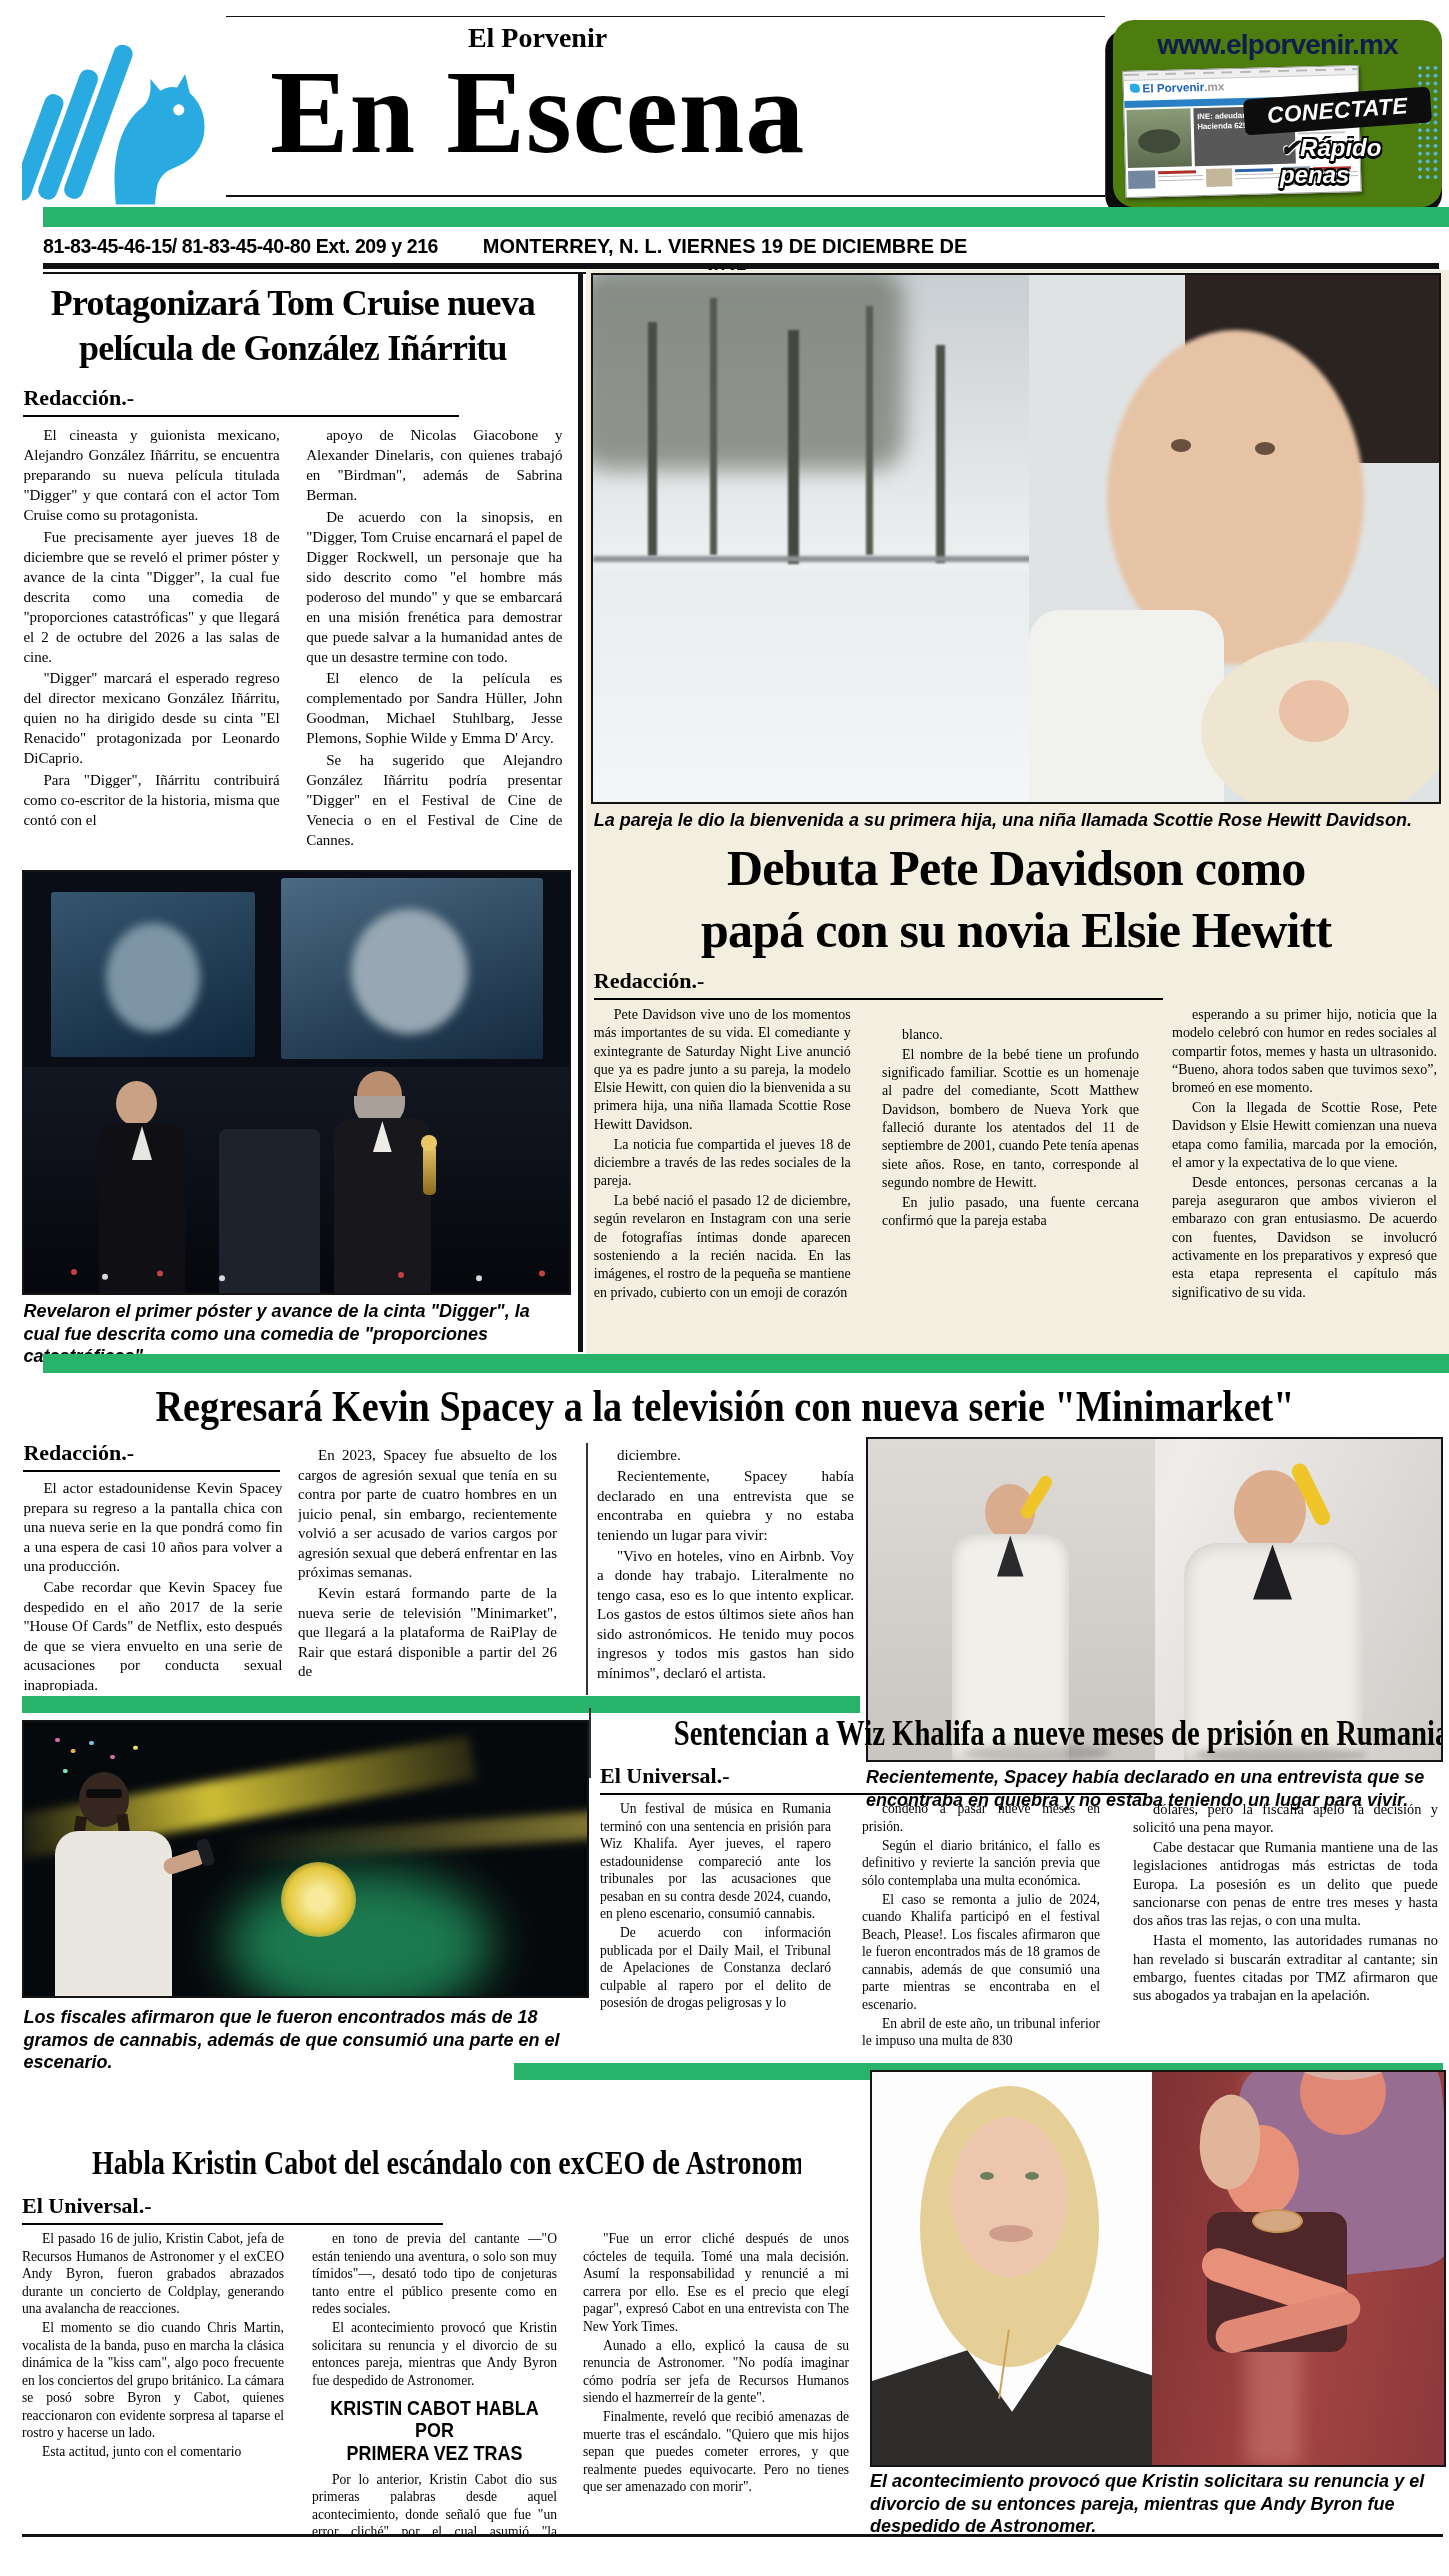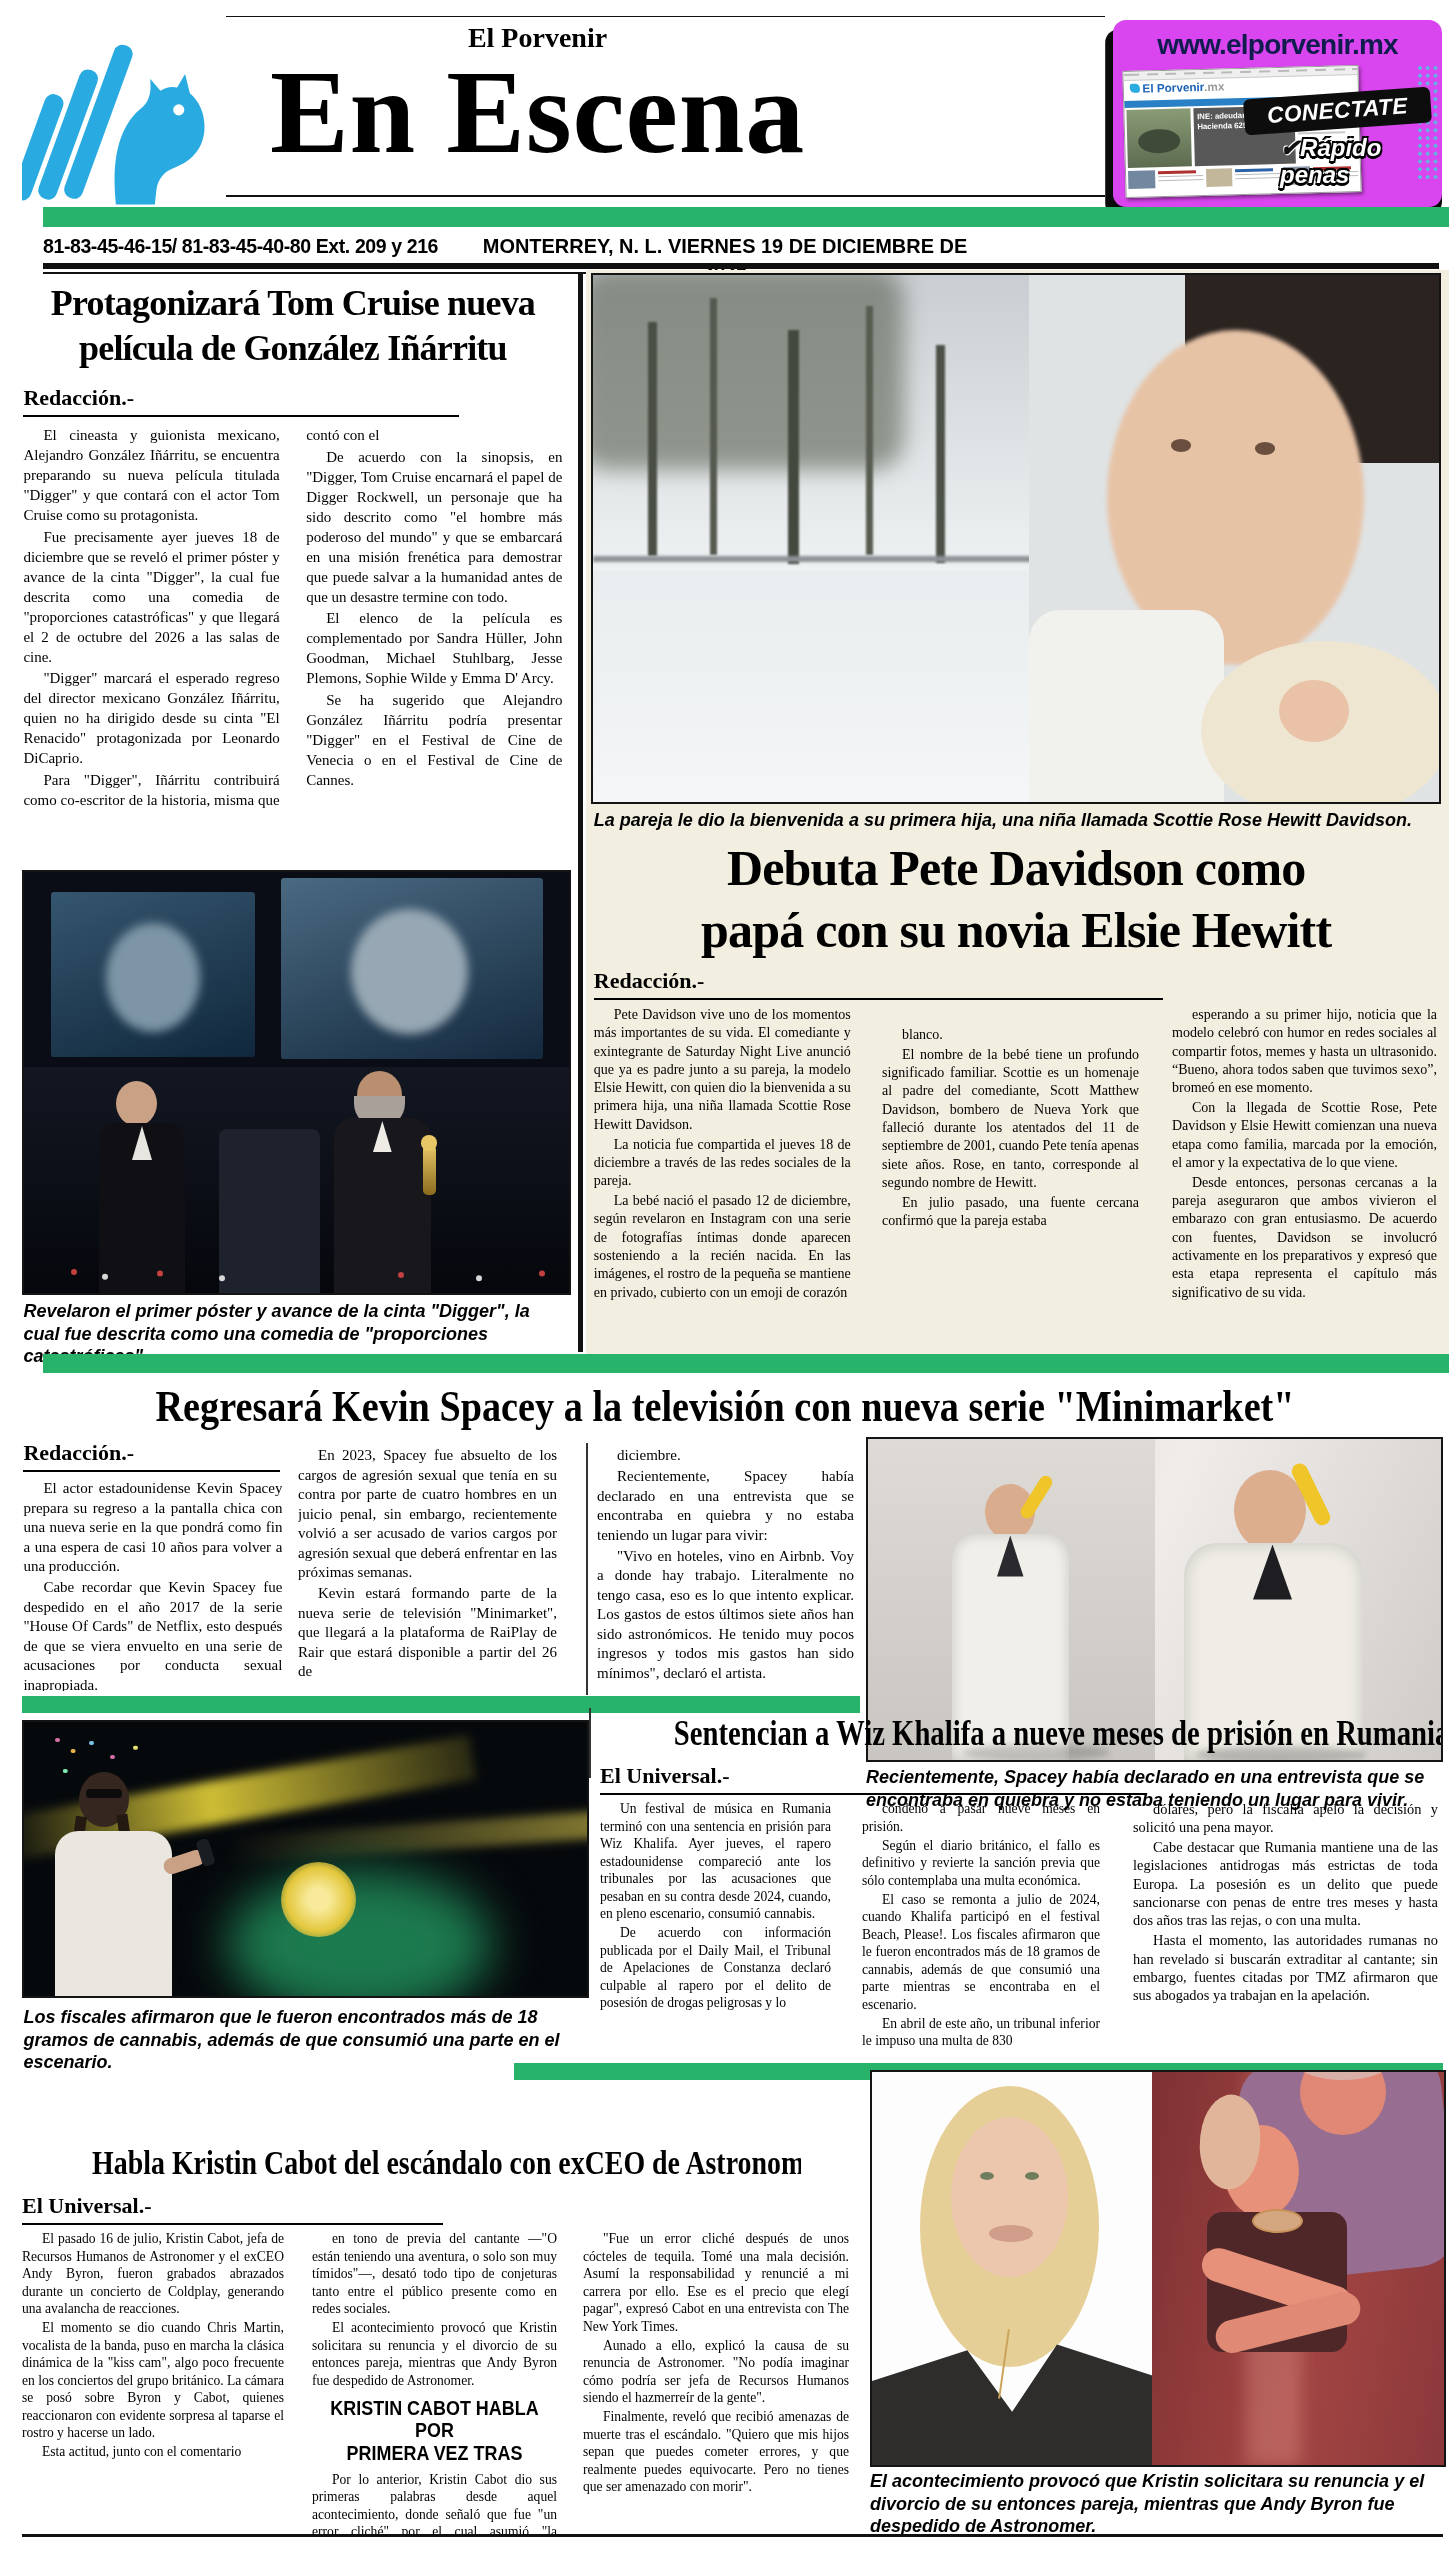--- a/index.html
+++ b/index.html
@@ -14,21 +14,21 @@
   .bp{margin:0 0 1.6px 0;text-indent:20px;}
   .cap{font-family:"Liberation Sans",sans-serif;font-weight:bold;font-style:italic;
        font-size:18px;line-height:22.6px;}
   .greenbar{background:#27b36a;}
   .photo{border:2.3px solid #141414;overflow:hidden;position:absolute;}
   .rule{background:#111;}
   .subhead{font-family:"Liberation Sans",sans-serif;font-weight:900;text-align:center;
            font-size:19.5px;line-height:22.6px;transform:scaleX(.92);white-space:pre-line;
            margin:7.8px 0 6.2px 0;text-indent:0;}
   
-  #promo{background:#d946ef;border-radius:13px;box-shadow:0 7.8px 0 #0b0b0b,-7.8px 9.4px 0 #0b0b0b;}
+  #promo{background:#4d7c0f;border-radius:21px;box-shadow:0 7.8px 0 #0b0b0b,-7.8px 9.4px 0 #0b0b0b;}
   #promo .dots{position:absolute;right:3.1px;top:44px;width:23.4px;height:117px;
     background:radial-gradient(#5bb8e0 1.6px,transparent 2px);background-size:7.8px 7.8px;}
   #promo-url{font-weight:bold;font-size:28px;letter-spacing:-0.8px;color:#101c4e;text-align:center;}
   #mocksite{background:#fff;border:0.8px solid #9a9a9a;transform:rotate(-1.5deg);
     box-shadow:1.6px 2.3px 3.9px rgba(0,0,0,.45);overflow:hidden;}
   #conectate{background:#0d0d0d;border-radius:6.2px;transform:rotate(-4deg);color:#fff;
     font-style:italic;font-weight:900;font-size:22.6px;text-align:center;line-height:36px;letter-spacing:0.4px;}
   #rapido{font-style:italic;font-weight:900;font-size:24px;line-height:26.5px;color:#fff;
     text-shadow:-1.6px -1.6px 0 #000,1.6px -1.6px 0 #000,-1.6px 1.6px 0 #000,1.6px 1.6px 0 #000,0 3.1px 0 #000;}
   #rapido .chk{color:#111;text-shadow:-0.8px -0.8px 0 #fff,0.8px 0.8px 0 #fff;}
@@ -117,20 +117,21 @@
 
   <div>
     <div class="abs hl" style="left:23.4px;top:281px;width:539px;font-size:36px;line-height:45px;">Protagonizará Tom Cruise nueva
 película de González Iñárritu</div>
     <div class="abs byline" style="left:23.4px;top:385px;width:436px;">Redacción.-</div>
     <div class="abs col" style="left:23.4px;top:425px;width:539px;height:441px;column-count:2;column-gap:26.5px;font-size:15px;line-height:20px;">
         <p class="bp">El cineasta y guionista mexicano, Alejandro González Iñárritu, se encuentra preparando su nueva película titulada "Digger" y que contará con el actor Tom Cruise como su protagonista.</p>
         <p class="bp">Fue precisamente ayer jueves 18 de diciembre que se reveló el primer póster y avance de la cinta "Digger", la cual fue descrita como una comedia de "proporciones catastróficas" y que llegará el 2 de octubre del 2026 a las salas de cine.</p>
         <p class="bp">"Digger" marcará el esperado regreso del director mexicano González Iñárritu, quien no ha dirigido desde su cinta "El Renacido" protagonizada por Leonardo DiCaprio.</p>
         <p class="bp">Para "Digger", Iñárritu contribuirá como co-escritor de la historia, misma que contó con el</p>
+        <p class="bp">apoyo de Nicolas Giacobone y Alexander Dinelaris, con quienes trabajó en "Birdman", además de Sabrina Berman.</p>
         <p class="bp">De acuerdo con la sinopsis, en "Digger, Tom Cruise encarnará el papel de Digger Rockwell, un personaje que ha sido descrito como "el hombre más poderoso del mundo" y que se embarcará en una misión frenética para demostrar que puede salvar a la humanidad antes de que un desastre termine con todo.</p>
         <p class="bp">El elenco de la película es complementado por Sandra Hüller, John Goodman, Michael Stuhlbarg, Jesse Plemons, Sophie Wilde y Emma D' Arcy.</p>
         <p class="bp">Se ha sugerido que Alejandro González Iñárritu podría presentar "Digger" en el Festival de Cine de Venecia o en el Festival de Cine de Cannes.</p>
       </div>
 
     <div class="photo" style="left:22px;top:870px;width:545px;height:421px;background:#0a0d16;">
       <div class="abs" style="left:26.5px;top:20px;width:204px;height:165px;background:linear-gradient(160deg,#35566f,#10273c);border-radius:3.1px;">
         <div class="blob" style="left:55px;top:31px;width:94px;height:109px;background:#7d95a5;filter:blur(4.7px);"></div>
       </div>
       <div class="abs" style="left:257px;top:6.2px;width:262px;height:181px;background:linear-gradient(160deg,#4a6a82,#14293e);border-radius:3.1px;">

